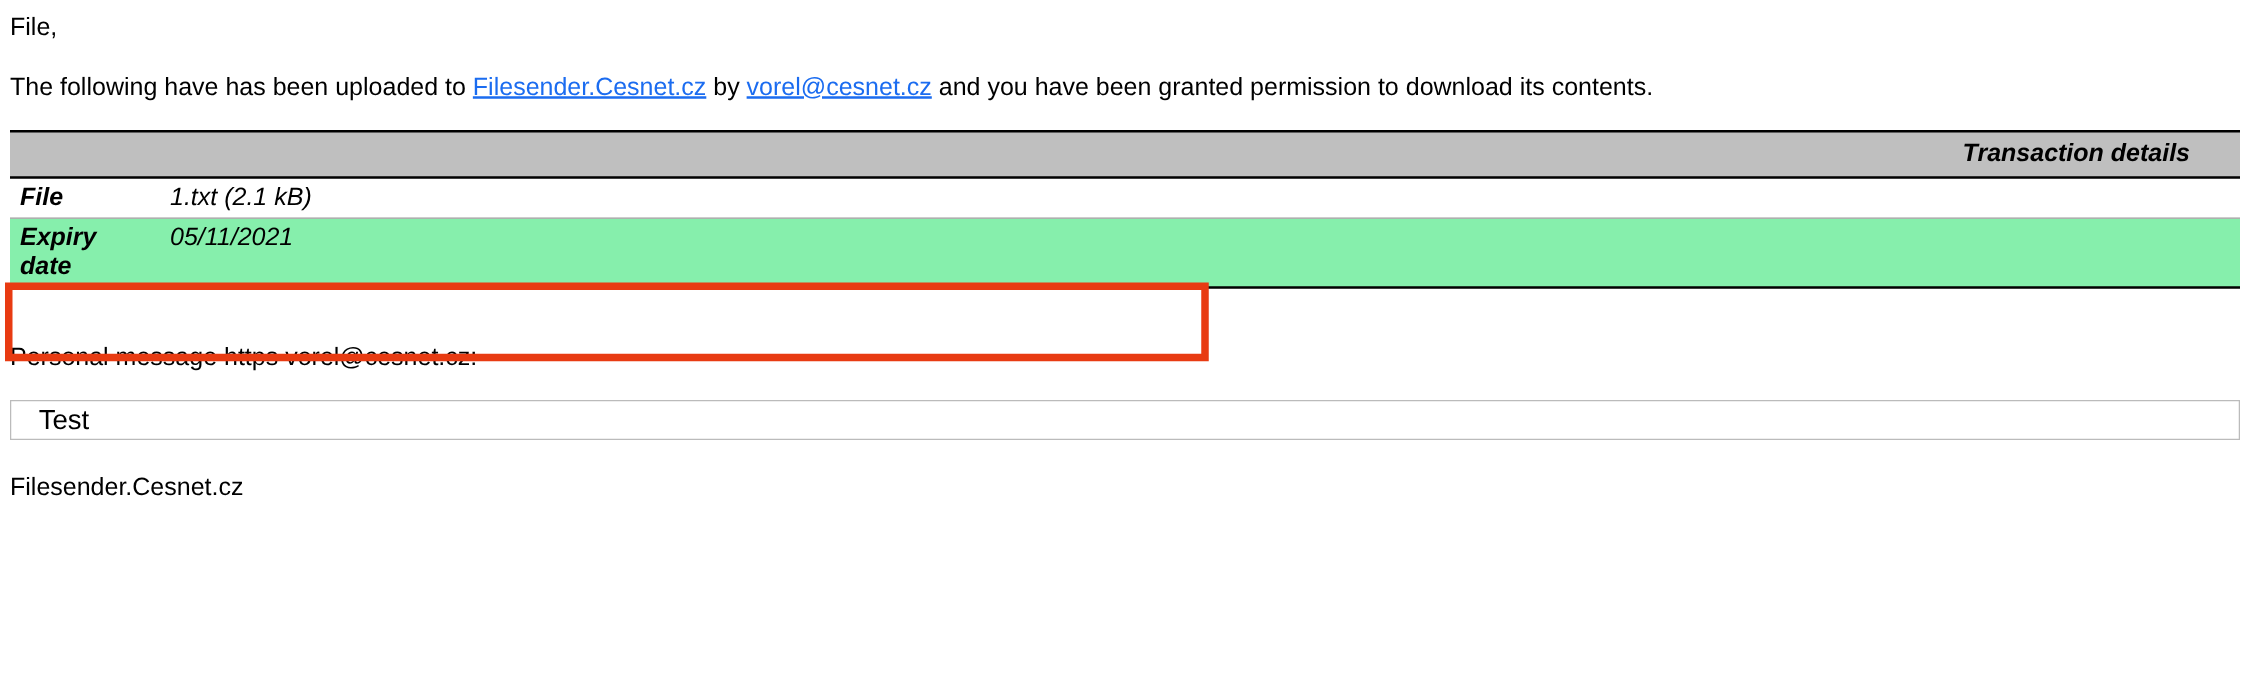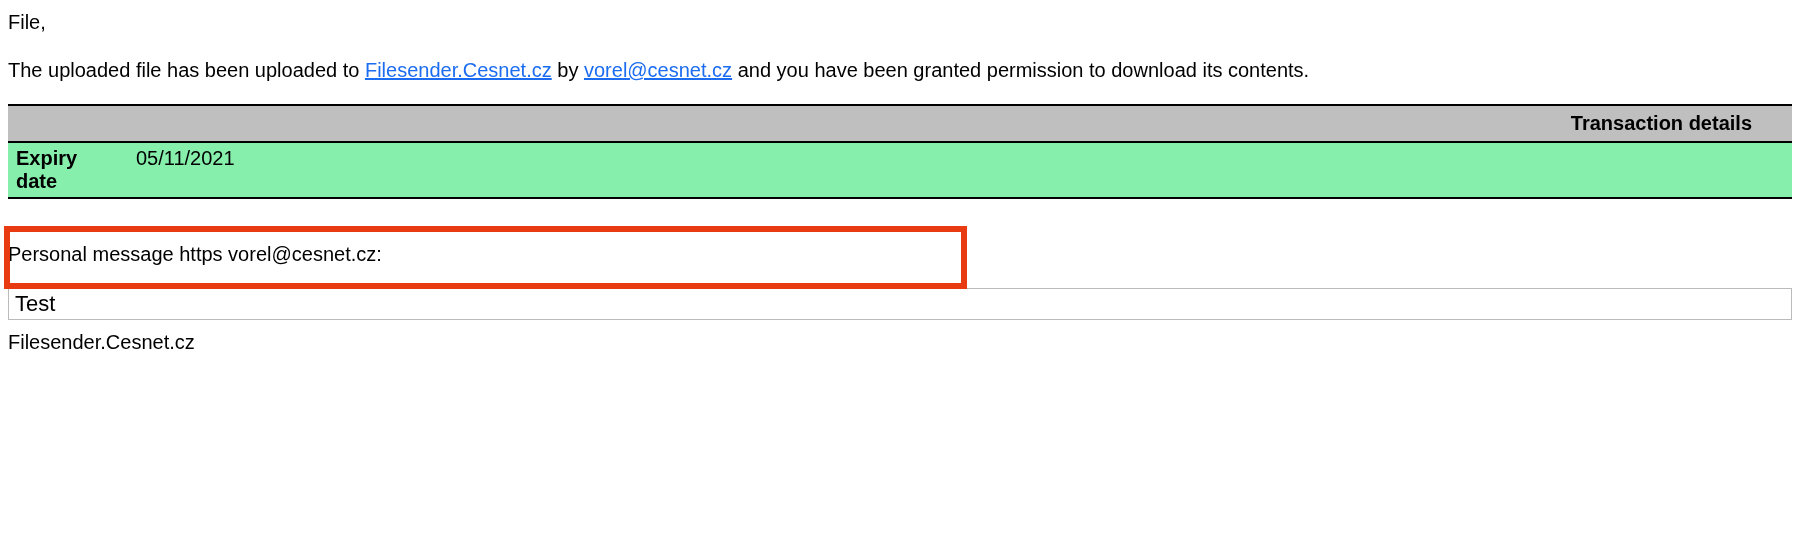--- a/index.html
+++ b/index.html
@@ -22,20 +22,21 @@
     a {
       color: #1b6cf0;
       text-decoration: underline;
     }
     table.details {
       width: 100%;
       border-collapse: collapse;
       border-top: 2px solid #000;
       border-bottom: 2px solid #000;
       margin-bottom: 41px;
+      font-style: italic;
     }
     table.details th.header {
       background: #bfbfbf;
       font-weight: bold;
       text-align: right;
       padding: 6px 40px 6px 8px;
       border-bottom: 2px solid #000;
     }
     table.details td {
       padding: 4px 8px;
@@ -49,46 +50,50 @@
       font-weight: bold;
       width: 120px;
     }
     .highlight-box {
       position: absolute;
       border: 6px solid #e83b12;
       pointer-events: none;
     }
     .msg-box {
       border: 1px solid #bbb;
-      padding: 2px 6px;
-      margin-bottom: 8px;
+      padding: 2px 22px;
+      margin-bottom: 24px;
       font-size: 22px;
     }
     .sig {
       line-height: 1.4;
     }
     .table-wrap {
       position: relative;
       margin-bottom: 24px;
     }
   </style>
 </head>
 <body>
 
 <p>File,</p>
 
 <p>
-  <span>The uploaded file has been uploaded to </span><a href="#">Filesender.Cesnet.cz</a><span> by </span><a href="#">vorel@cesnet.cz</a><span> and you have been granted permission to download its contents.</span>
+  <span>The following have has been uploaded to </span><a href="#">Filesender.Cesnet.cz</a><span> by </span><a href="#">vorel@cesnet.cz</a><span> and you have been granted permission to download its contents.</span>
 </p>
 
 <div class="table-wrap">
   <table class="details">
     <tbody>
         <tr>
       <th class="header" colspan="2">Transaction details</th>
+    </tr>
+    <tr>
+      <td class="label">File</td>
+      <td>1.txt (2.1 kB)</td>
     </tr>
     <tr class="alt">
       <td class="label">Expiry date</td>
       <td>05/11/2021</td>
     </tr>
   </tbody>
     </table>
   <div class="highlight-box" id="hl" style="left: -4px; top: 121.5px; width: 963.062px; height: 63.5px;"></div>
 </div>
 

